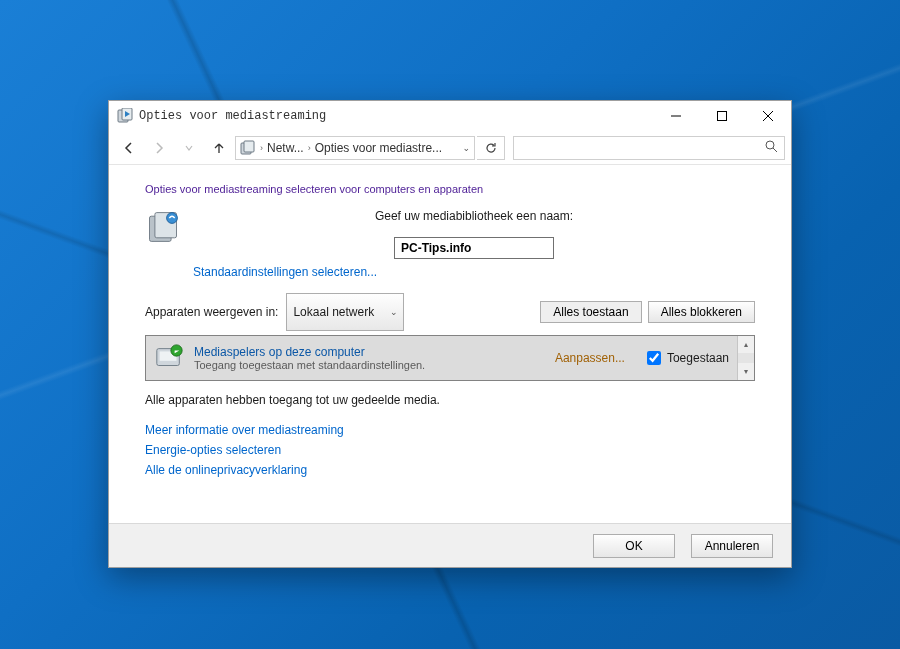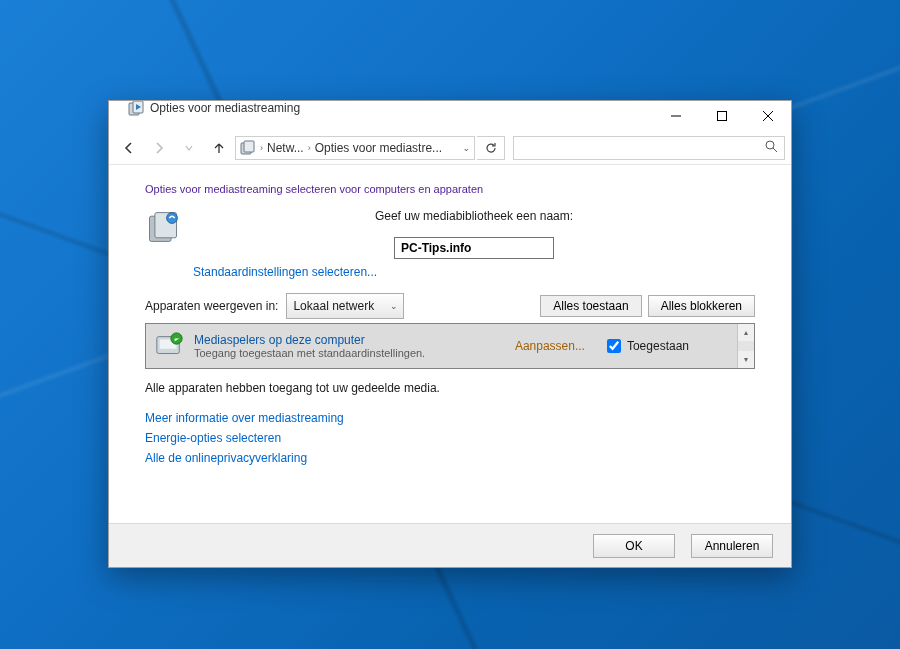--- a/index.html
+++ b/index.html
@@ -17,22 +17,23 @@
       linear-gradient(245deg, transparent 60%, rgba(0,0,0,0.15) 60.5%, transparent 61%);
   }
   .window {
     position: absolute; left: 108px; top: 100px; width: 684px; height: 468px;
     background: #fff; border: 1px solid #9f9f9f;
     box-shadow: 0 10px 30px rgba(0,0,0,0.35);
     display: flex; flex-direction: column;
   }
   
   .titlebar {
-    height: 30px; display: flex; padding-left: 19px;
+    height: 30px; display: flex; align-items: center; padding-left: 8px;
     background: #fff;
+    font-family: Liberation Mono, monospace;
   }
   .titlebar .icon { width: 16px; height: 16px; margin-right: 6px; }
   .titlebar .title { flex: 1; font-size: 12px; color: #333; }
   .winbtns { display: flex; }
   .winbtn { width: 46px; height: 30px; display: flex; align-items: center; justify-content: center; }
   
   .navbar {
     height: 34px; border-bottom: 1px solid #e5e5e5; display: flex; align-items: center;
     padding: 0 6px; gap: 2px;
   }
@@ -54,33 +55,33 @@
   .heading { color: #4c1d95; font-size: 11px; margin-bottom: 14px; }
   .lib-row { display: flex; align-items: flex-start; gap: 12px; margin-bottom: 14px; }
   .lib-icon { width: 36px; height: 36px; flex-shrink: 0; }
   .lib-right { flex: 1; }
   .lib-label-row { display: flex; align-items: center; gap: 14px; margin-bottom: 6px; flex-direction: column; }
   .textinput { width: 160px; height: 22px; border: 1px solid #707070; padding: 0 6px; font-family: inherit; font-size: 12px; font-weight: bold; }
   .link { color: #0066cc; cursor: pointer; }
   .devices-row { display: flex; align-items: center; margin-bottom: 4px; }
   .devices-label { margin-right: 8px; }
   .select {
-    width: 118px; height: 26px; border: 1px solid #adadad; background: linear-gradient(#fefefe,#e8e8e8);
+    width: 118px; height: 38px; border: 1px solid #adadad; background: linear-gradient(#fefefe,#e8e8e8);
     display: flex; align-items: center; padding: 0 6px; justify-content: space-between; cursor: pointer;
   }
   .select .chev { font-size: 9px; color: #555; }
   .spacer-flex { flex: 1; }
   .btn {
     height: 22px; padding: 0 12px; border: 1px solid #adadad;
     background: linear-gradient(#fefefe,#e7e7e7); cursor: pointer; font-size: 12px; font-family: inherit;
   }
   .btn.disabled { color: #000000; background: #efefef; }
   .btn + .btn { margin-left: 6px; }
   .device-list {
-    border: 1px solid #828282; height: 46px; display: flex; background: #dcdcdc; gap: 40px;
+    border: 1px solid #828282; height: 46px; display: flex; background: #dcdcdc;
   }
   .device-list-inner { flex: 1; padding: 4px 8px; display: flex; align-items: center; gap: 10px; }
   .device-icon { width: 30px; height: 30px; flex-shrink: 0; position: relative; }
   .device-text { flex: 1; }
   .device-link { color: #0b57a6; font-size: 12px; }
   .device-sub { color: #5a5a5a; font-size: 11px; }
   .device-customize { color: #a16207; margin-right: 12px; }
   .allowed { display: flex; align-items: center; gap: 6px; }
   .allowed input { width: 14px; height: 14px; }
   .device-scroll { width: 17px; background: #f0f0f0; border-left: 1px solid #c5c5c5; display: flex; flex-direction: column; }

